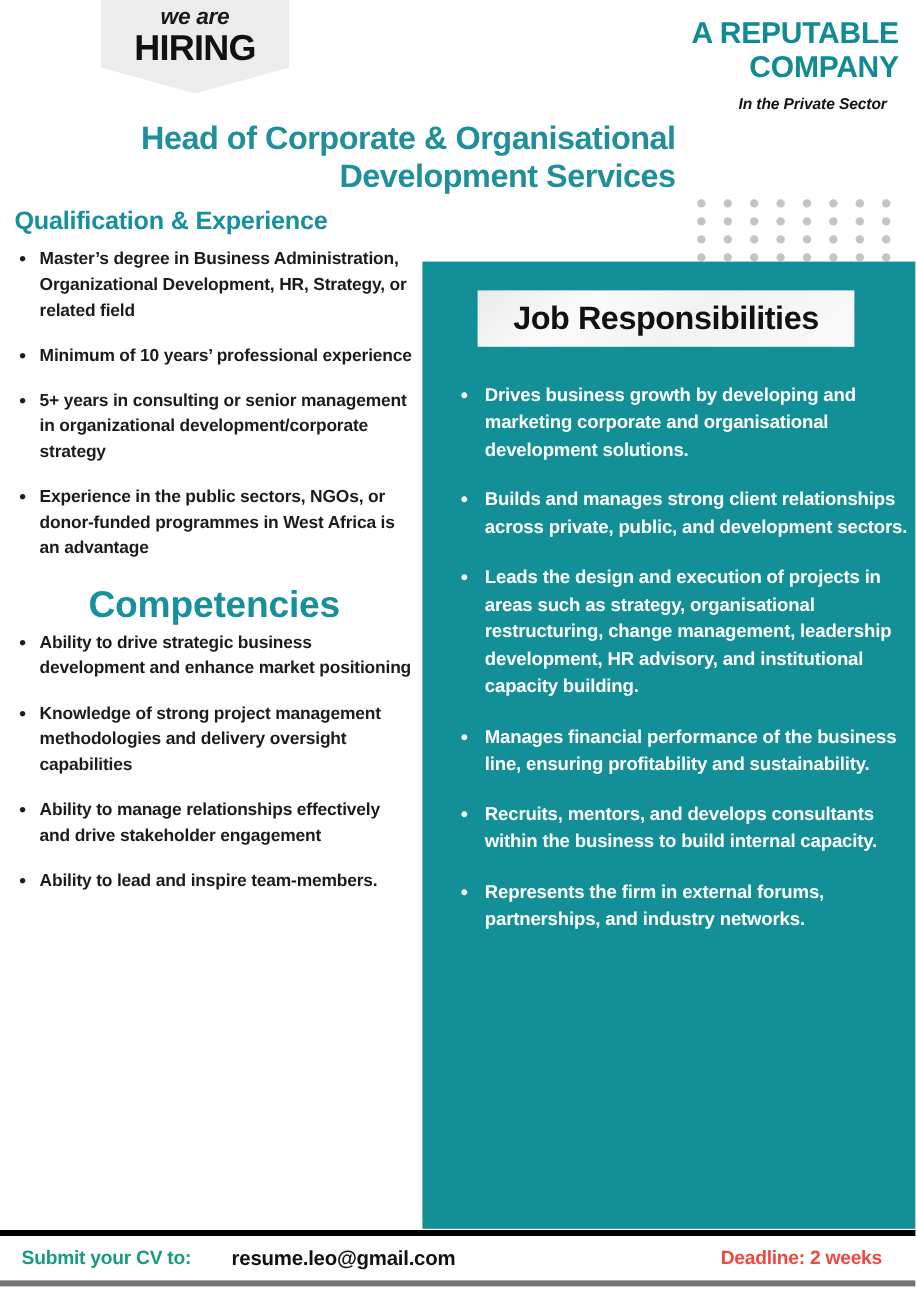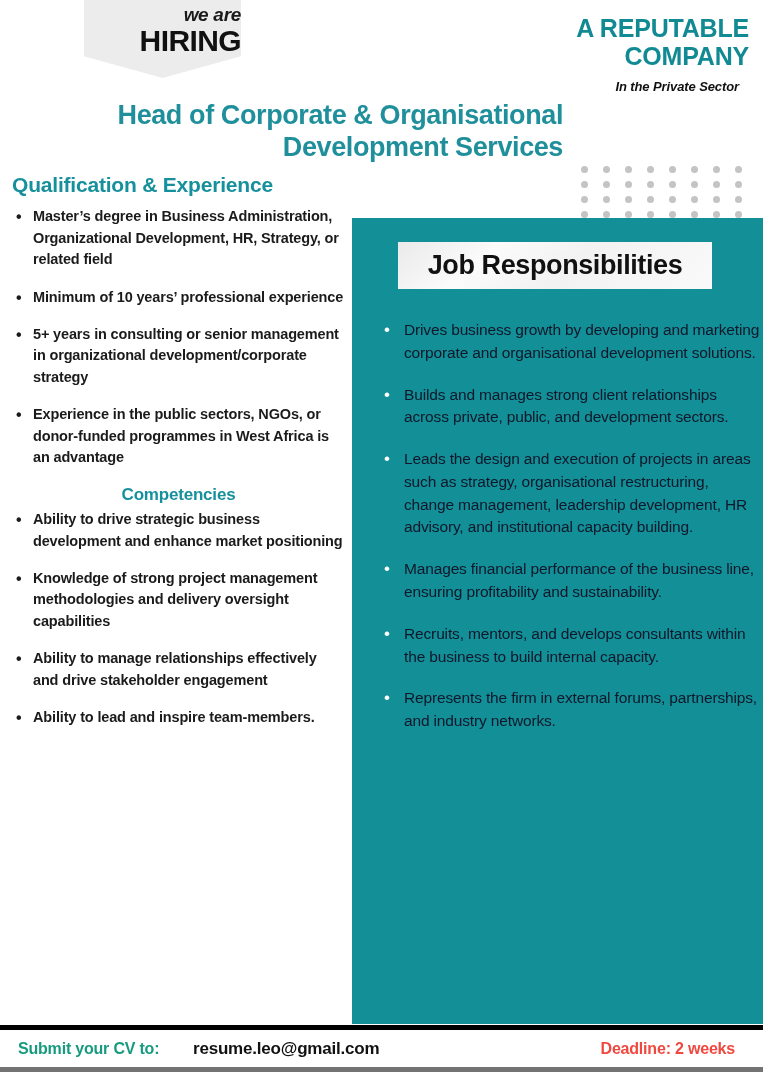--- a/index.html
+++ b/index.html
@@ -19,21 +19,21 @@
   
   .hiring-badge {
     position: absolute;
     left: 84px;
     top: 0;
     width: 157px;
     height: 78px;
     background: #ececec;
     -webkit-clip-path: polygon(0 0, 100% 0, 100% 72%, 50% 100%, 0 72%);
     clip-path: polygon(0 0, 100% 0, 100% 72%, 50% 100%, 0 72%);
-    text-align: right;
+    text-align: center;
     box-sizing: border-box;
     padding-top: 5px;
   }
   .hiring-we-are {
     font-size: 19px;
     font-weight: bold;
     font-style: italic;
     color: #1a1a1a;
     letter-spacing: -0.3px;
     line-height: 1.1;
@@ -112,21 +112,21 @@
   }
   .section-head {
     font-size: 21px;
     font-weight: bold;
     color: #16909c;
     letter-spacing: -0.2px;
     line-height: 1.2;
   }
   .section-head.center { text-align: center; }
   .qual-head { margin-bottom: 9px; }
-  .comp-head { margin-top: 12px; margin-bottom: 4px; font-size: 17px; }
+  .comp-head { margin-top: 12px; margin-bottom: 4px; font-size: 31px; }
 
   ul.bullets {
     list-style: none;
     margin: 0;
     padding: 0;
   }
   ul.bullets li {
     position: relative;
     padding-left: 21px;
     margin-bottom: 16px;
@@ -182,22 +182,22 @@
     position: absolute;
     left: 30px;
     top: 101px;
     width: 378px;
   }
   ul.resp-bullets li {
     position: relative;
     padding-left: 22px;
     margin-bottom: 19px;
     font-size: 15.5px;
-    font-weight: normal;
-    color: #0f172a;
+    font-weight: bold;
+    color: #ffffff;
     line-height: 1.47;
     letter-spacing: -0.15px;
   }
   ul.resp-bullets li:before {
     content: "\2022";
     position: absolute;
     left: 2px;
     top: -1px;
     font-size: 17px;
     color: #ffffff;

